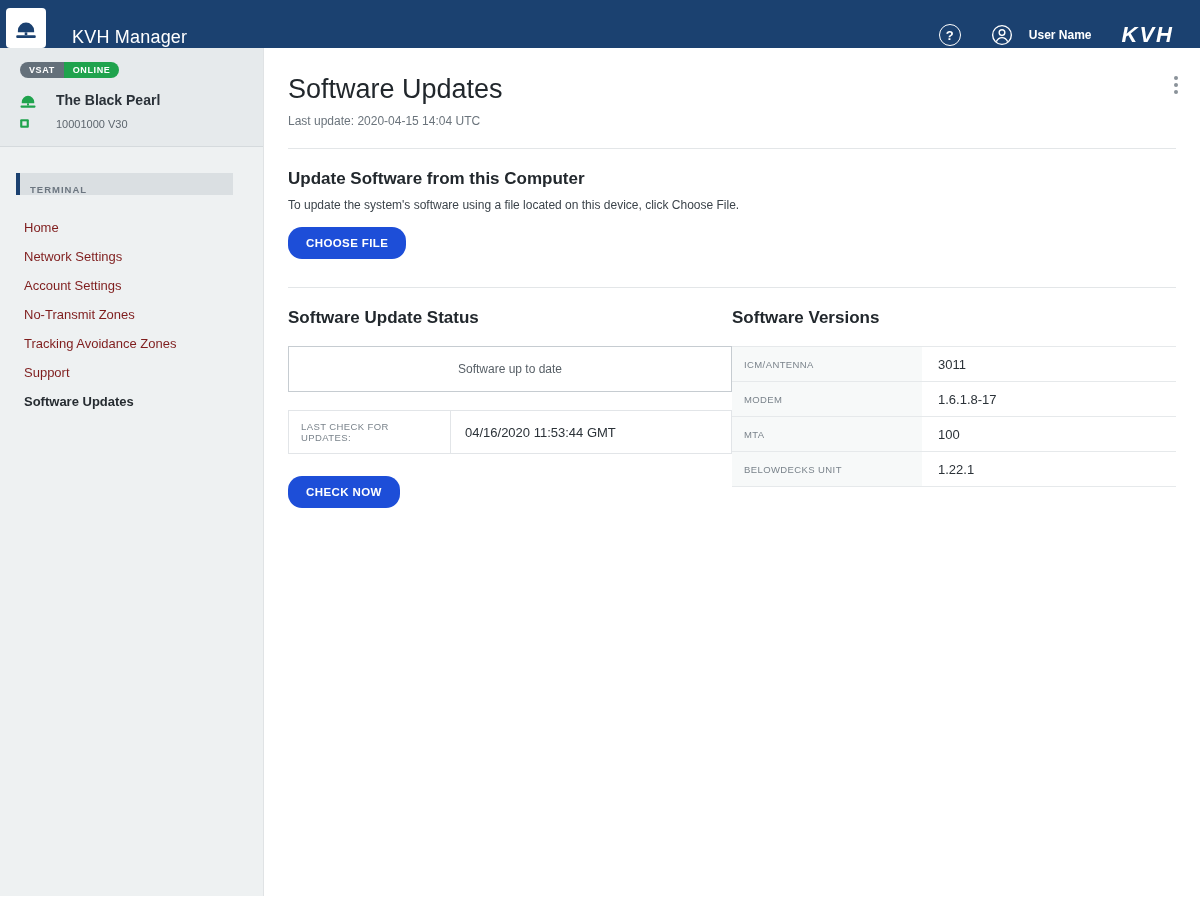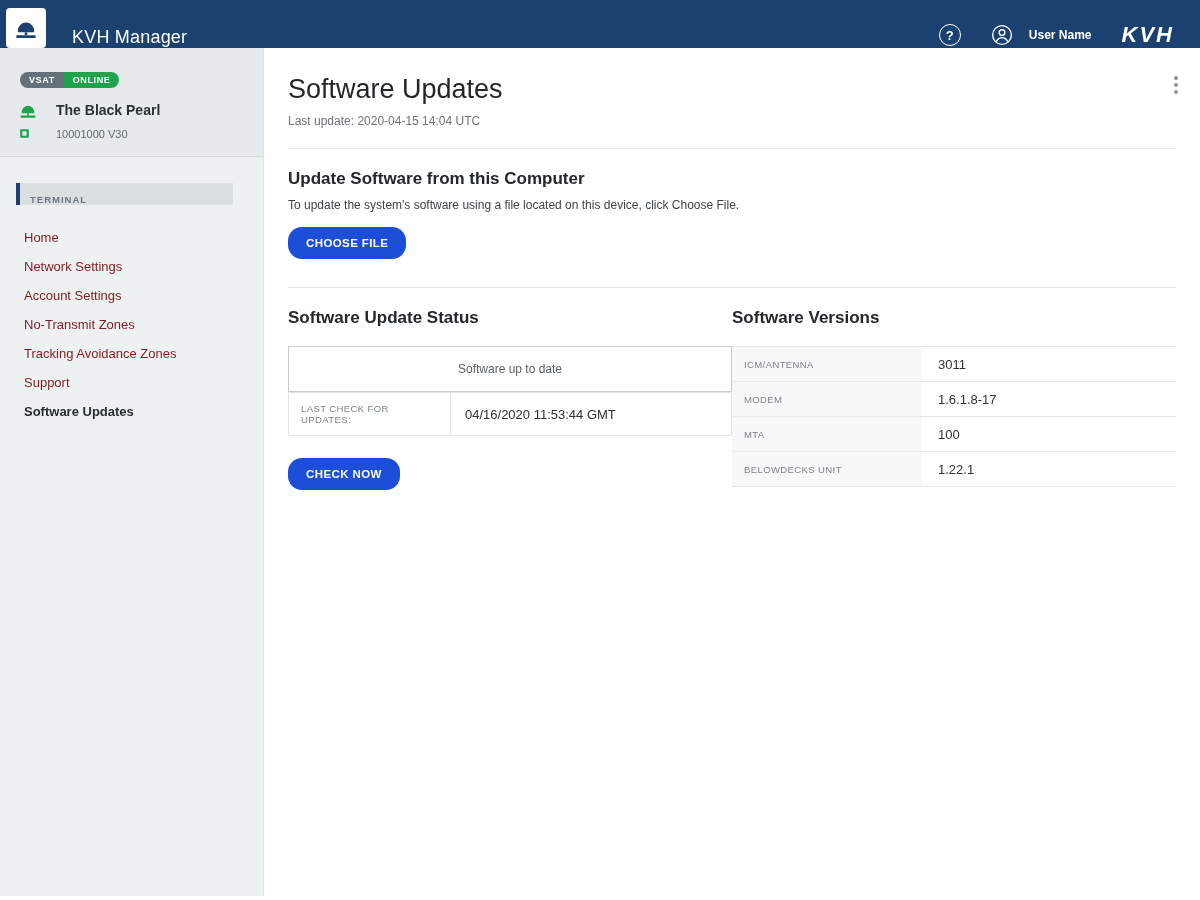--- a/index.html
+++ b/index.html
@@ -65,21 +65,21 @@
   
   .sidebar {
     width:264px;
     flex:0 0 264px;
     background:#eef1f2;
     border-right:1px solid #e0e3e5;
   }
   .vessel-block {
     background:#e6eaec;
     border-bottom:1px solid #d5dadd;
-    padding:24px 20px 16px 16px;
+    padding:14px 20px 16px 16px;
   }
   .badge-row { display:flex; margin-bottom:12px; margin-left:4px; }
   .badge {
     font-size:9px; font-weight:bold; color:#fff;
     letter-spacing:.6px;
     padding:3px 9px;
   }
   .badge-type { background:#64707a; border-radius:9px 0 0 9px; }
   .badge-state { background:#1fa34d; border-radius:0 9px 9px 0; }
   .vessel-row { display:flex; align-items:center; }
@@ -151,20 +151,21 @@
   .col { flex:1; min-width:0; }
 
   .status-box {
     margin-top:18px;
     border:1px solid #c6ccd1;
     height:46px;
     display:flex; align-items:center; justify-content:center;
     font-size:12px; color:#575f66;
   }
   .last-check-row {
+    margin-top:18px;
     display:flex;
     border:1px solid #e2e5e8;
   }
   .last-check-label {
     width:162px; flex:0 0 162px;
     padding:10px 12px;
     font-size:9.5px;
     letter-spacing:.4px;
     color:#7a838b;
     border-right:1px solid #e2e5e8;

